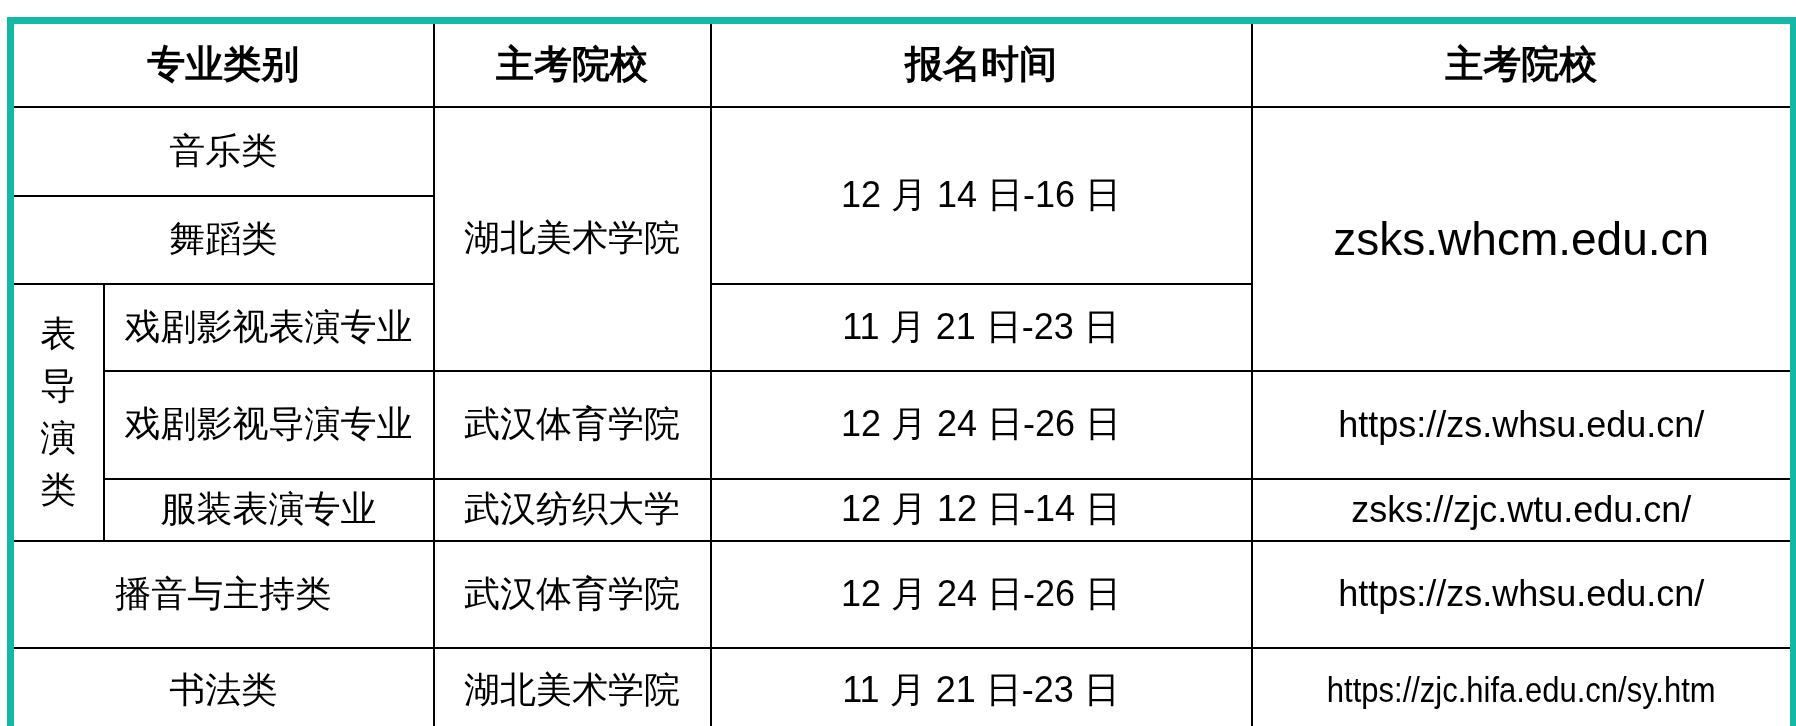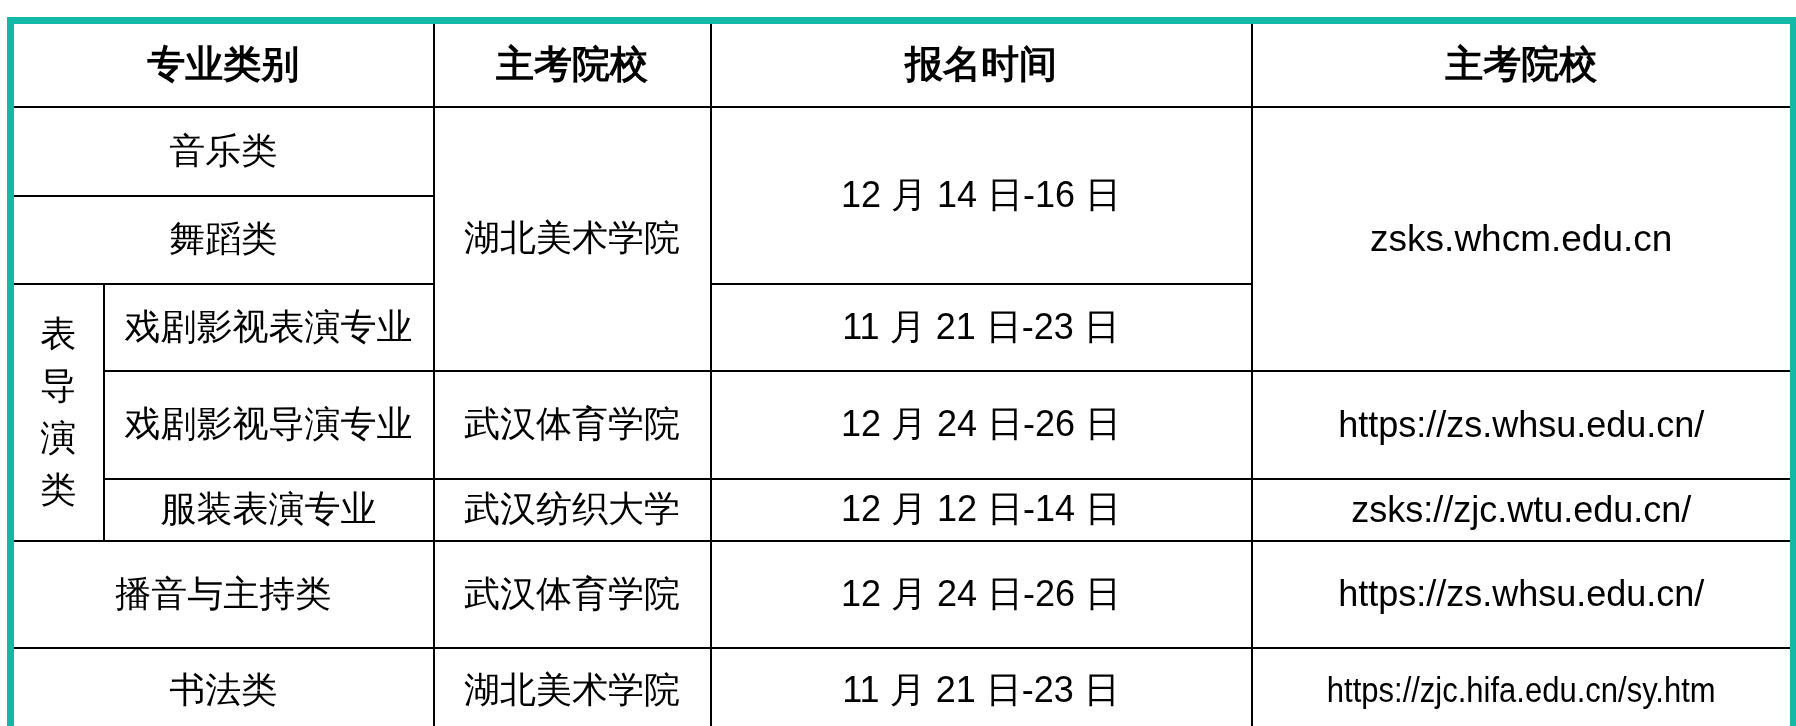--- a/index.html
+++ b/index.html
@@ -42,21 +42,21 @@
   }
   table.reg-table th {
     font-size: 38px;
     font-weight: 700;
   }
   .url-cell {
     font-size: 36px;
     letter-spacing: 0px;
   }
   .url-cell.main-merged {
-    font-size: 37px;
+    font-size: 46px;
   }
   .url-cell.condensed {
     font-size: 31px;
     transform: scaleY(1.12);
   }
   .vertical-label {
     display: flex;
     flex-direction: column;
     align-items: center;
     justify-content: center;

